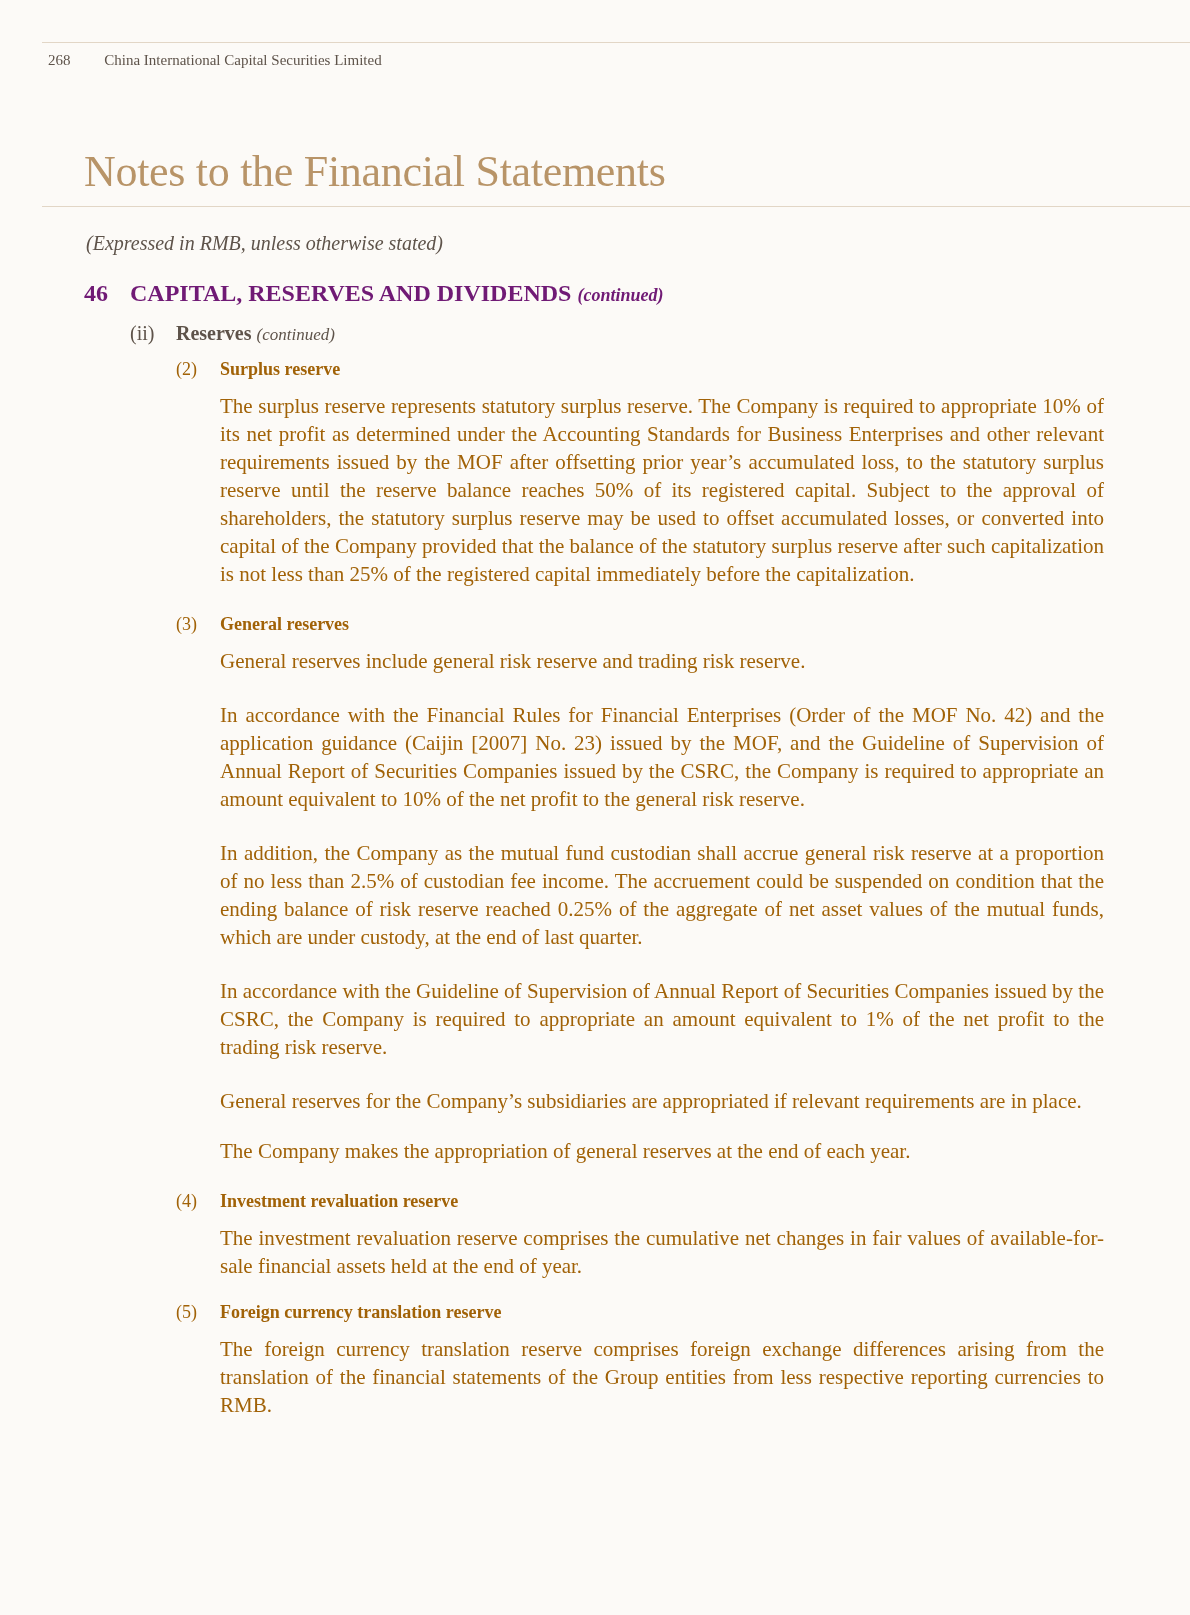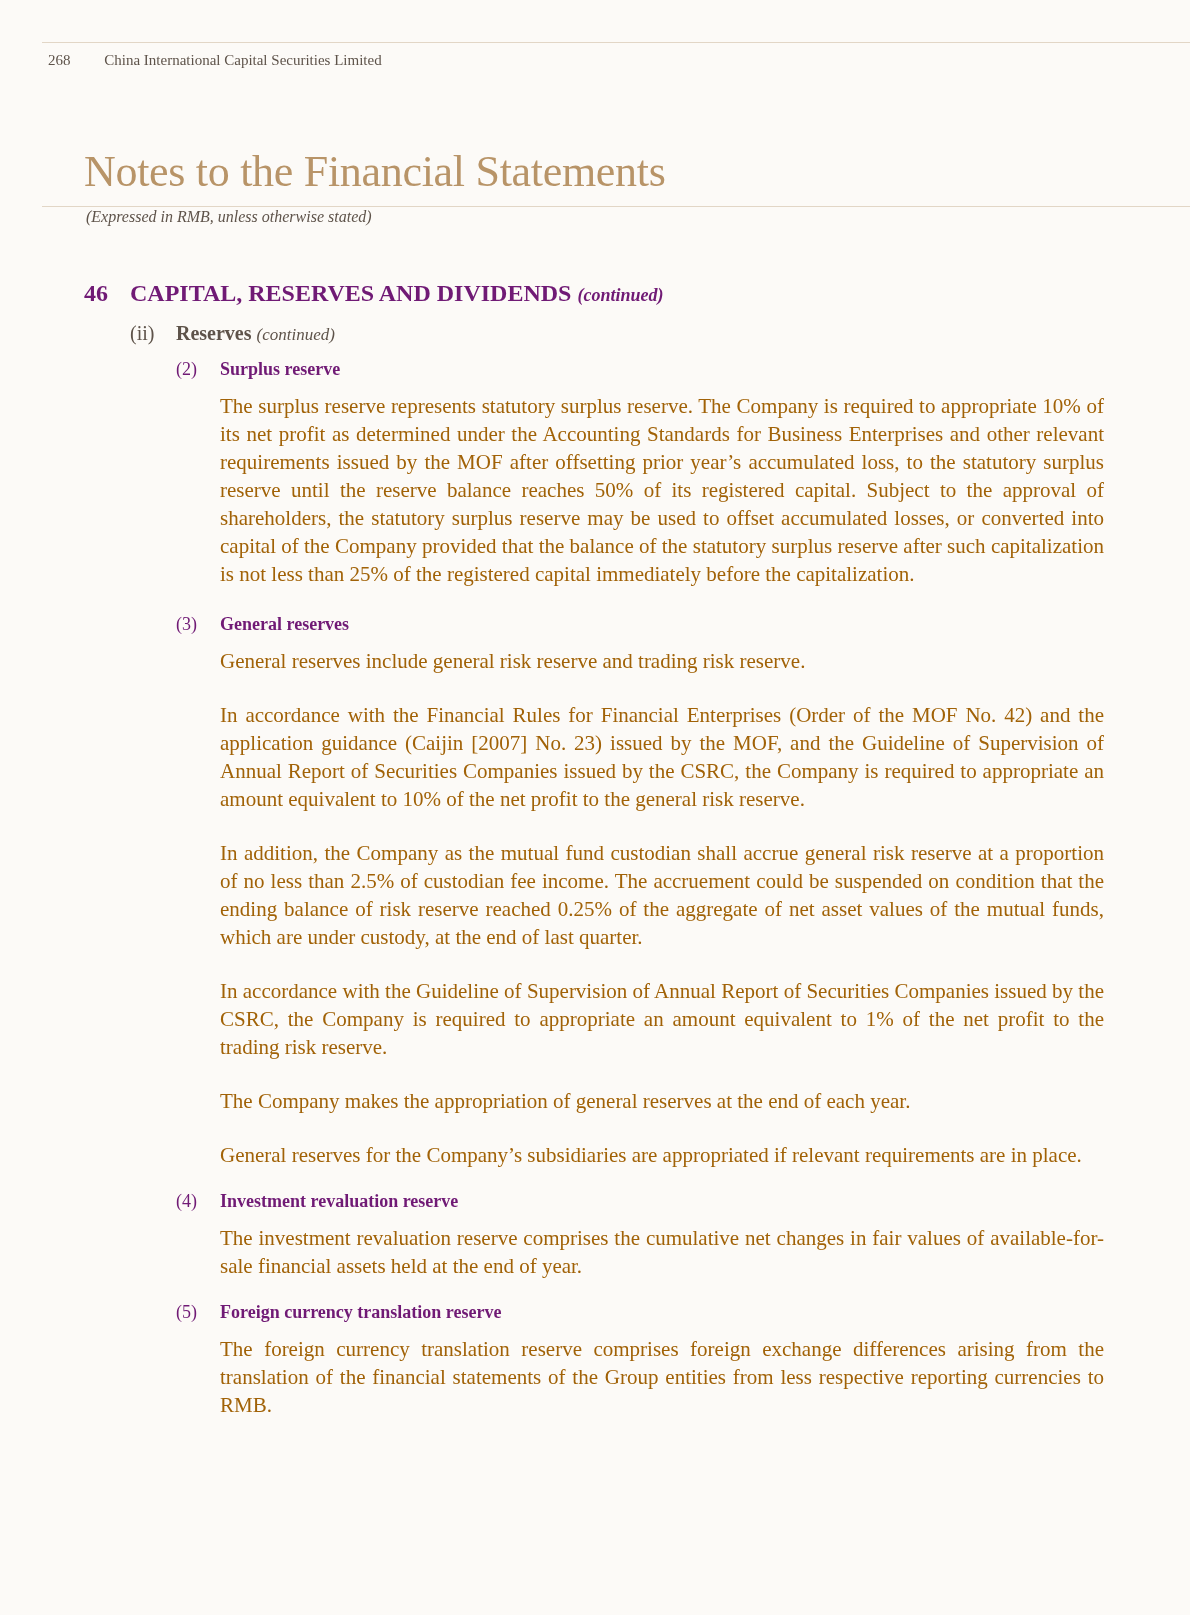--- a/index.html
+++ b/index.html
@@ -18,36 +18,36 @@
     position: absolute; top: 52px; left: 48px;
     font-size: 15px; color: #5e534a;
   }
   .running-head .pg { margin-right: 30px; }
   .page-title {
     position: absolute; top: 146px; left: 84px;
     font-size: 44px; color: #b89468; font-weight: normal; margin: 0;
     letter-spacing: -0.3px;
   }
   .subtitle {
-    position: absolute; top: 208px; left: 86px;
-    font-size: 16px; font-style: italic; color: #5e534a;
+    position: absolute; top: 232px; left: 86px;
+    font-size: 20px; font-style: italic; color: #5e534a;
   }
   .content { position: absolute; top: 280px; left: 84px; width: 1020px; }
   .h1 {
     font-size: 24px; color: #701a75; margin: 0 0 8px 0; font-weight: bold;
   }
   .h1 .num { display: inline-block; width: 46px; }
   .h1 .cont { font-style: italic; font-size: 18px; }
   .h2 {
     margin: 15px 0 14px 46px; font-size: 20px; color: #5e534a; font-weight: bold;
   }
   .h2 .num { display: inline-block; width: 46px; font-weight: normal; }
   .h2 .cont { font-style: italic; font-weight: normal; font-size: 17px; }
   .h3 {
-    margin: 0 0 12px 92px; font-size: 18px; color: #701a75; font-weight: bold;
+    margin: 0 0 12px 92px; font-size: 18px; color: #a16207; font-weight: bold;
   }
   .h3 .num { display: inline-block; width: 44px; font-weight: normal; }
   .para {
     margin: 0 0 26px 136px;
     font-size: 21px; line-height: 28px; text-align: justify; color: #a16207;
   }
   .para.last { margin-bottom: 22px; }
 </style>
 </head>
 <body>
@@ -77,22 +77,22 @@
   </div>
   <p class="para">The surplus reserve represents statutory surplus reserve. The Company is required to appropriate 10% of its net profit as determined under the Accounting Standards for Business Enterprises and other relevant requirements issued by the MOF after offsetting prior year’s accumulated loss, to the statutory surplus reserve until the reserve balance reaches 50% of its registered capital. Subject to the approval of shareholders, the statutory surplus reserve may be used to offset accumulated losses, or converted into capital of the Company provided that the balance of the statutory surplus reserve after such capitalization is not less than 25% of the registered capital immediately before the capitalization.</p>
 
   <div class="h3">
     <span class="num">(3)</span><span>General reserves</span>
   </div>
   <p class="para">General reserves include general risk reserve and trading risk reserve.</p>
   <p class="para">In accordance with the Financial Rules for Financial Enterprises (Order of the MOF No. 42) and the application guidance (Caijin [2007] No. 23) issued by the MOF, and the Guideline of Supervision of Annual Report of Securities Companies issued by the CSRC, the Company is required to appropriate an amount equivalent to 10% of the net profit to the general risk reserve.</p>
   <p class="para">In addition, the Company as the mutual fund custodian shall accrue general risk reserve at a proportion of no less than 2.5% of custodian fee income. The accruement could be suspended on condition that the ending balance of risk reserve reached 0.25% of the aggregate of net asset values of the mutual funds, which are under custody, at the end of last quarter.</p>
   <p class="para">In accordance with the Guideline of Supervision of Annual Report of Securities Companies issued by the CSRC, the Company is required to appropriate an amount equivalent to 1% of the net profit to the trading risk reserve.</p>
+  <p class="para last">General reserves for the Company’s subsidiaries are appropriated if relevant requirements are in place.</p>
   <p class="para">The Company makes the appropriation of general reserves at the end of each year.</p>
-  <p class="para last">General reserves for the Company’s subsidiaries are appropriated if relevant requirements are in place.</p>
 
   <div class="h3">
     <span class="num">(4)</span><span>Investment revaluation reserve</span>
   </div>
   <p class="para last">The investment revaluation reserve comprises the cumulative net changes in fair values of available-for-sale financial assets held at the end of year.</p>
 
   <div class="h3">
     <span class="num">(5)</span><span>Foreign currency translation reserve</span>
   </div>
   <p class="para">The foreign currency translation reserve comprises foreign exchange differences arising from the translation of the financial statements of the Group entities from less respective reporting currencies to RMB.</p>

